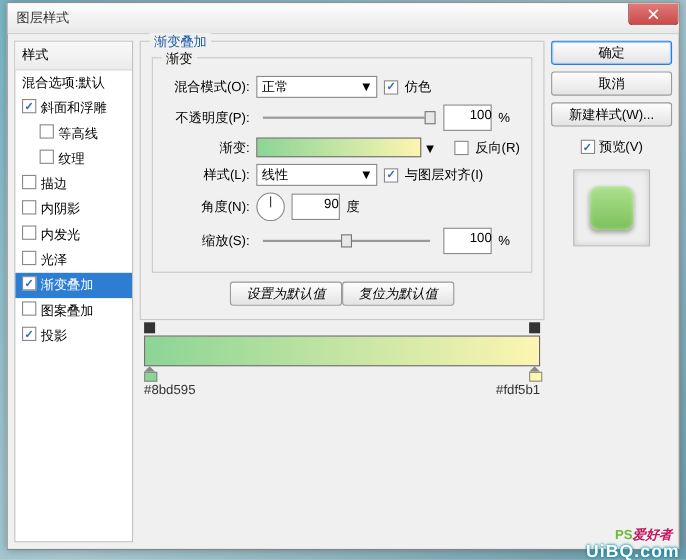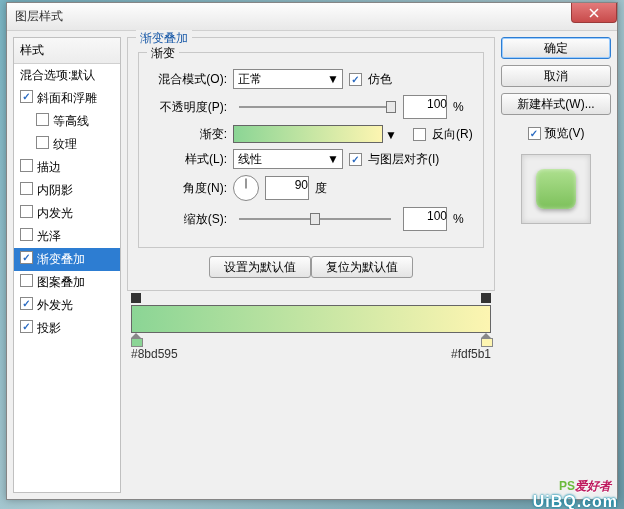--- a/index.html
+++ b/index.html
@@ -28,21 +28,21 @@
 .select .arrow { position: absolute; right: 2px; top: 2px; width: 14px; height: 14px; display: flex; align-items: center; justify-content: center; }
 .slider-track { flex: 1; height: 2px; background: #999; position: relative; margin: 0 6px; }
 .slider-thumb { position: absolute; top: -5px; width: 10px; height: 12px; background: #e8e8e8; border: 1px solid #777; }
 .numbox { width: 44px; height: 24px; border: 1px solid #888; background: #fff; text-align: right; line-height: 16px; padding-left: 23px; }
 .unit { width: 20px; }
 .grad-preview { width: 150px; height: 18px; border: 1px solid #666; background: linear-gradient(90deg, #8bd595, #fdf5b1); position: relative; }
 .grad-preview .arrow { position: absolute; right: -16px; top: 2px; width: 14px; height: 14px; display: flex; align-items: center; justify-content: center; }
 .angle-dial { width: 26px; height: 26px; border: 1px solid #888; border-radius: 50%; background: #fff; position: relative; }
 .angle-dial::after { content: ""; position: absolute; left: 50%; top: 50%; width: 10px; height: 1px; background: #333; transform-origin: left center; transform: rotate(-90deg); }
 .btn { height: 22px; padding: 0 14px; background: linear-gradient(#fdfdfd,#e4e4e4); border: 1px solid #9a9a9a; border-radius: 3px; cursor: pointer; display: inline-flex; align-items: center; justify-content: center; }
-.btns-row { display: flex; justify-content: center; margin-top: 8px; }
+.btns-row { display: flex; justify-content: center; margin-top: 8px; font-style: italic; }
 .right-col { width: 110px; display: flex; flex-direction: column; gap: 6px; align-items: stretch; }
 .right-col .btn { width: 100%; }
 .preview-chk { display: flex; align-items: center; gap: 4px; justify-content: center; margin-top: 4px; }
 .preview-box { width: 70px; height: 70px; border: 1px solid #bbb; background: #eee; margin: 6px auto 0; display: flex; align-items: center; justify-content: center; box-shadow: inset 0 0 6px rgba(0,0,0,0.15); }
 .preview-icon { width: 40px; height: 40px; background: linear-gradient(#aee08f,#7cc05a); border-radius: 8px; box-shadow: 0 2px 4px rgba(0,0,0,0.3), inset 0 0 4px rgba(255,255,255,0.5); }
 .gradient-editor { margin-top: 14px; padding: 0 4px; }
 .grad-bar-wrap { position: relative; margin: 14px 0 6px; }
 .stop-top { position: absolute; top: -12px; width: 10px; height: 10px; background: #333; }
 .stop-top.left { left: 0; }
 .stop-top.right { right: 0; }
@@ -111,24 +111,20 @@
       <div class="side-row selected">
           <span class="chk checked"></span>
           <span>渐变叠加</span>
         </div>
       <div class="side-row">
           <span class="chk"></span>
           <span>图案叠加</span>
         </div>
       <div class="side-row">
           <span class="chk checked"></span>
-          <span>外发光</span>
-        </div>
-      <div class="side-row">
-          <span class="chk checked"></span>
           <span>投影</span>
         </div>
     </div>
 
     <div class="main">
       <div class="fieldset">
         <span class="legend">渐变叠加</span>
 
         <div class="inner-fieldset">
           <span class="legend">渐变</span>

